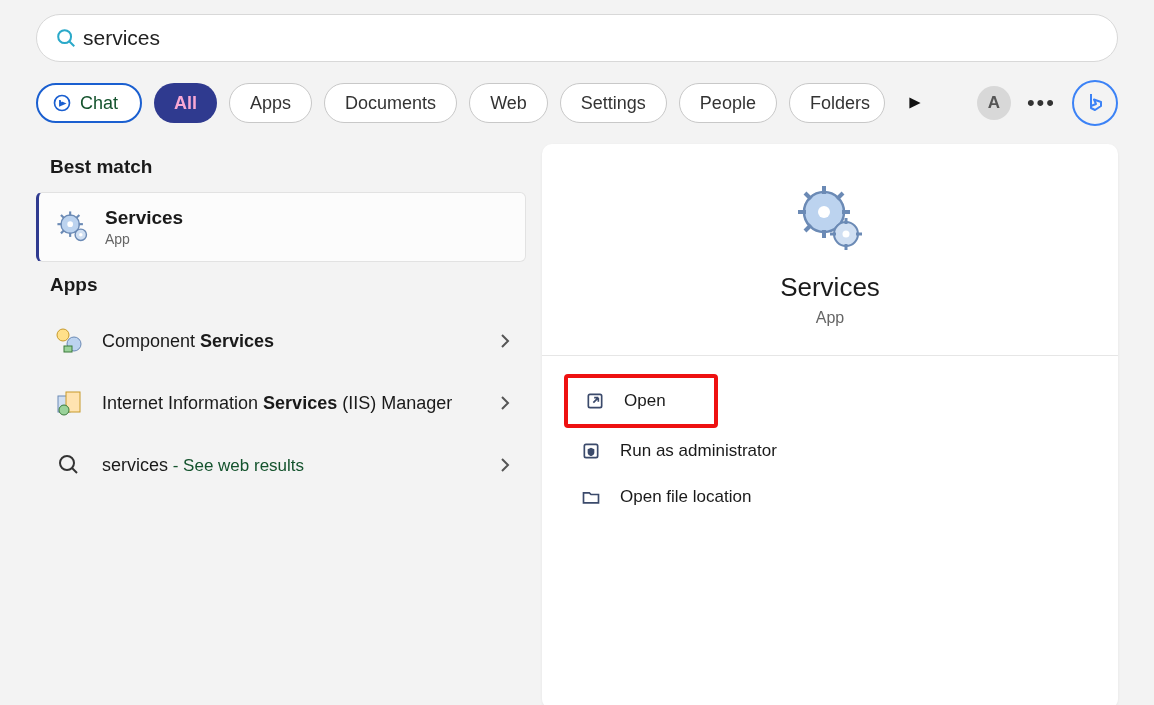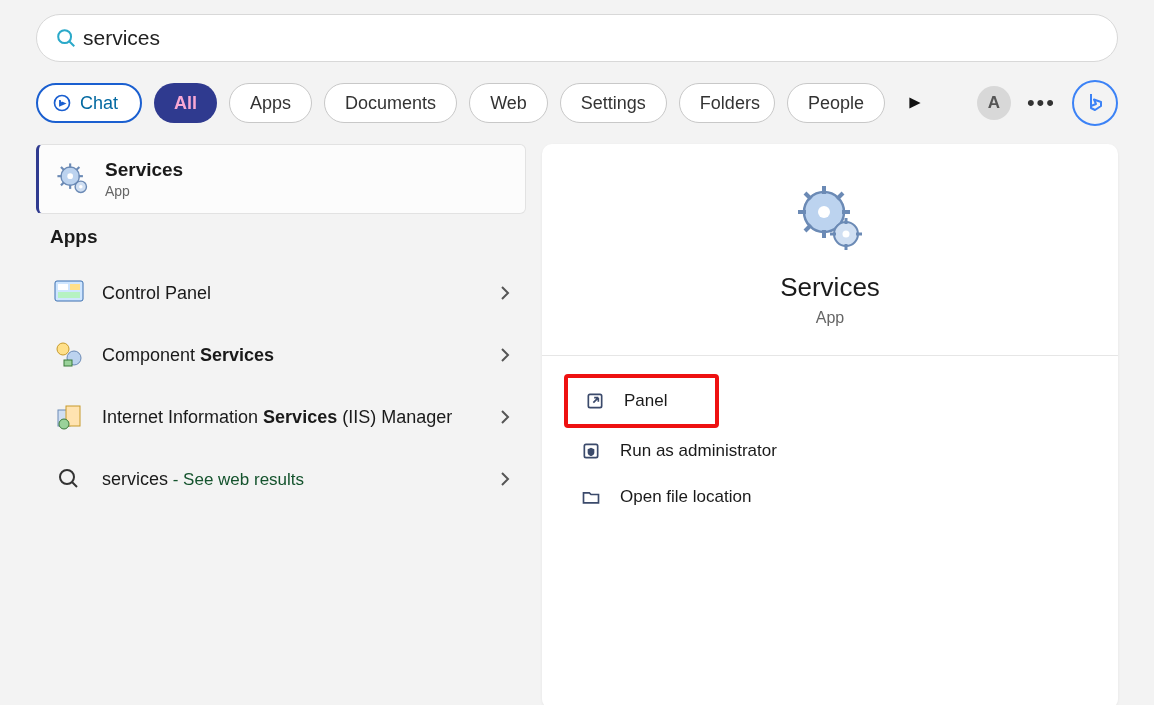--- a/index.html
+++ b/index.html
@@ -50,21 +50,21 @@
     border: 1px solid #c8c8c8;
     background: #fff;
     font-size: 18px;
     color: #333;
     cursor: pointer;
     white-space: nowrap;
   }
   .chip.chat {
     border: 2px solid #1a5fd0;
     padding: 0 22px 0 14px;
-    color: #0369a1;
+    color: #14532d;
   }
   .chip.active {
     background: #2f3a8f;
     color: #f9a8d4;
     border: none;
     font-weight: 600;
   }
   .arrow-more {
     width: 28px; height: 28px;
     display:flex; align-items:center; justify-content:center;
@@ -196,25 +196,25 @@
     </div>
   <div class="chip">
       <span>Documents</span>
     </div>
   <div class="chip">
       <span>Web</span>
     </div>
   <div class="chip">
       <span>Settings</span>
     </div>
+  <div class="chip">
+      <span>People</span>
+    </div>
   <div class="chip" style="padding-right:14px;">
       <span>Folders</span>
-    </div>
-  <div class="chip">
-      <span>People</span>
     </div>
   <div class="arrow-more">
     <svg width="14" height="14" viewBox="0 0 10 10">
         <path d="M1 1 L9 5 L1 9 Z" fill="#111"></path>
       </svg>
   </div>
   <div class="filter-spacer"></div>
   <div class="avatar">
       <span>A</span>
     </div>
@@ -223,20 +223,21 @@
     <svg width="24" height="24" viewBox="0 0 24 24">
         <path d="M8 3 L8 17 L12 19 L18 15 L18 11 L11 8.5 L13 13 L8 15" fill="none" stroke="#3b82f6" stroke-width="2" stroke-linejoin="round"></path>
       </svg>
   </div>
 </div>
 
 <div class="main">
 
   <div class="left-col">
 
+    <div class="section-title">Best match</div>
 
     <div class="best-match-card">
       <span class="app-icon">
         <svg width="34" height="34" viewBox="0 0 48 48">
             <circle cx="20" cy="20" r="13" fill="#bcd3ef" stroke="#6b8ab5" stroke-width="2"></circle>
             <circle cx="20" cy="20" r="4" fill="#fff"></circle>
             <g stroke="#6b8ab5" stroke-width="3">
               <line x1="20" y1="2" x2="20" y2="8"></line>
               <line x1="20" y1="32" x2="20" y2="38"></line>
               <line x1="2" y1="20" x2="8" y2="20"></line>
@@ -251,36 +252,20 @@
           </svg>
       </span>
       <div>
         <div class="label">Services</div>
         <div class="sub">App</div>
       </div>
     </div>
 
     <div class="section-title">Apps</div>
 
-    <div class="list-item">
-      <span class="item-icon">
-        <svg width="30" height="26" viewBox="0 0 30 26">
-            <rect x="1" y="1" width="28" height="20" rx="2" fill="#cfe6ff" stroke="#3a6fb0"></rect>
-            <rect x="4" y="4" width="10" height="6" fill="#fff"></rect>
-            <rect x="16" y="4" width="10" height="6" fill="#ffe08a"></rect>
-            <rect x="4" y="12" width="22" height="6" fill="#b6f2c2"></rect>
-          </svg>
-      </span>
-      <span class="text">Control Panel</span>
-      <span class="chev">
-          <svg width="10" height="16" viewBox="0 0 10 16" fill="none" stroke="#555" stroke-width="2">
-            <path d="M2 2 L8 8 L2 14"></path>
-          </svg>
-        </span>
-    </div>
 
     <div class="list-item">
       <span class="item-icon">
         <svg width="30" height="30" viewBox="0 0 30 30">
             <circle cx="9" cy="9" r="6" fill="#ffe08a" stroke="#c79a2a"></circle>
             <circle cx="20" cy="18" r="7" fill="#bcd3ef" stroke="#6b8ab5"></circle>
             <rect x="10" y="20" width="8" height="6" fill="#9ad29a" stroke="#3a7a3a"></rect>
           </svg>
       </span>
       <span class="text">Component <b>Services</b></span>
@@ -359,21 +344,21 @@
     <div class="divider"></div>
 
     <div class="open-highlight">
       <div class="action-item" style="padding:4px 8px;">
         <span class="action-icon">
           <svg width="20" height="20" viewBox="0 0 24 24" fill="none" stroke="#3b4a6b" stroke-width="2">
               <rect x="4" y="4" width="16" height="16" rx="2"></rect>
               <path d="M10 14 L16 8 M16 8 H11 M16 8 V13"></path>
             </svg>
         </span>
-        <span>Panel</span>
+        <span>Open</span>
       </div>
     </div>
 
     <div class="action-item">
       <span class="action-icon">
         <svg width="20" height="20" viewBox="0 0 24 24" fill="none" stroke="#3b4a6b" stroke-width="2">
             <rect x="4" y="4" width="16" height="16" rx="2"></rect>
             <path d="M12 8 L16 10 V14 C16 17 12 18 12 18 C12 18 8 17 8 14 V10 Z" fill="#3b4a6b" stroke="none"></path>
           </svg>
       </span>

